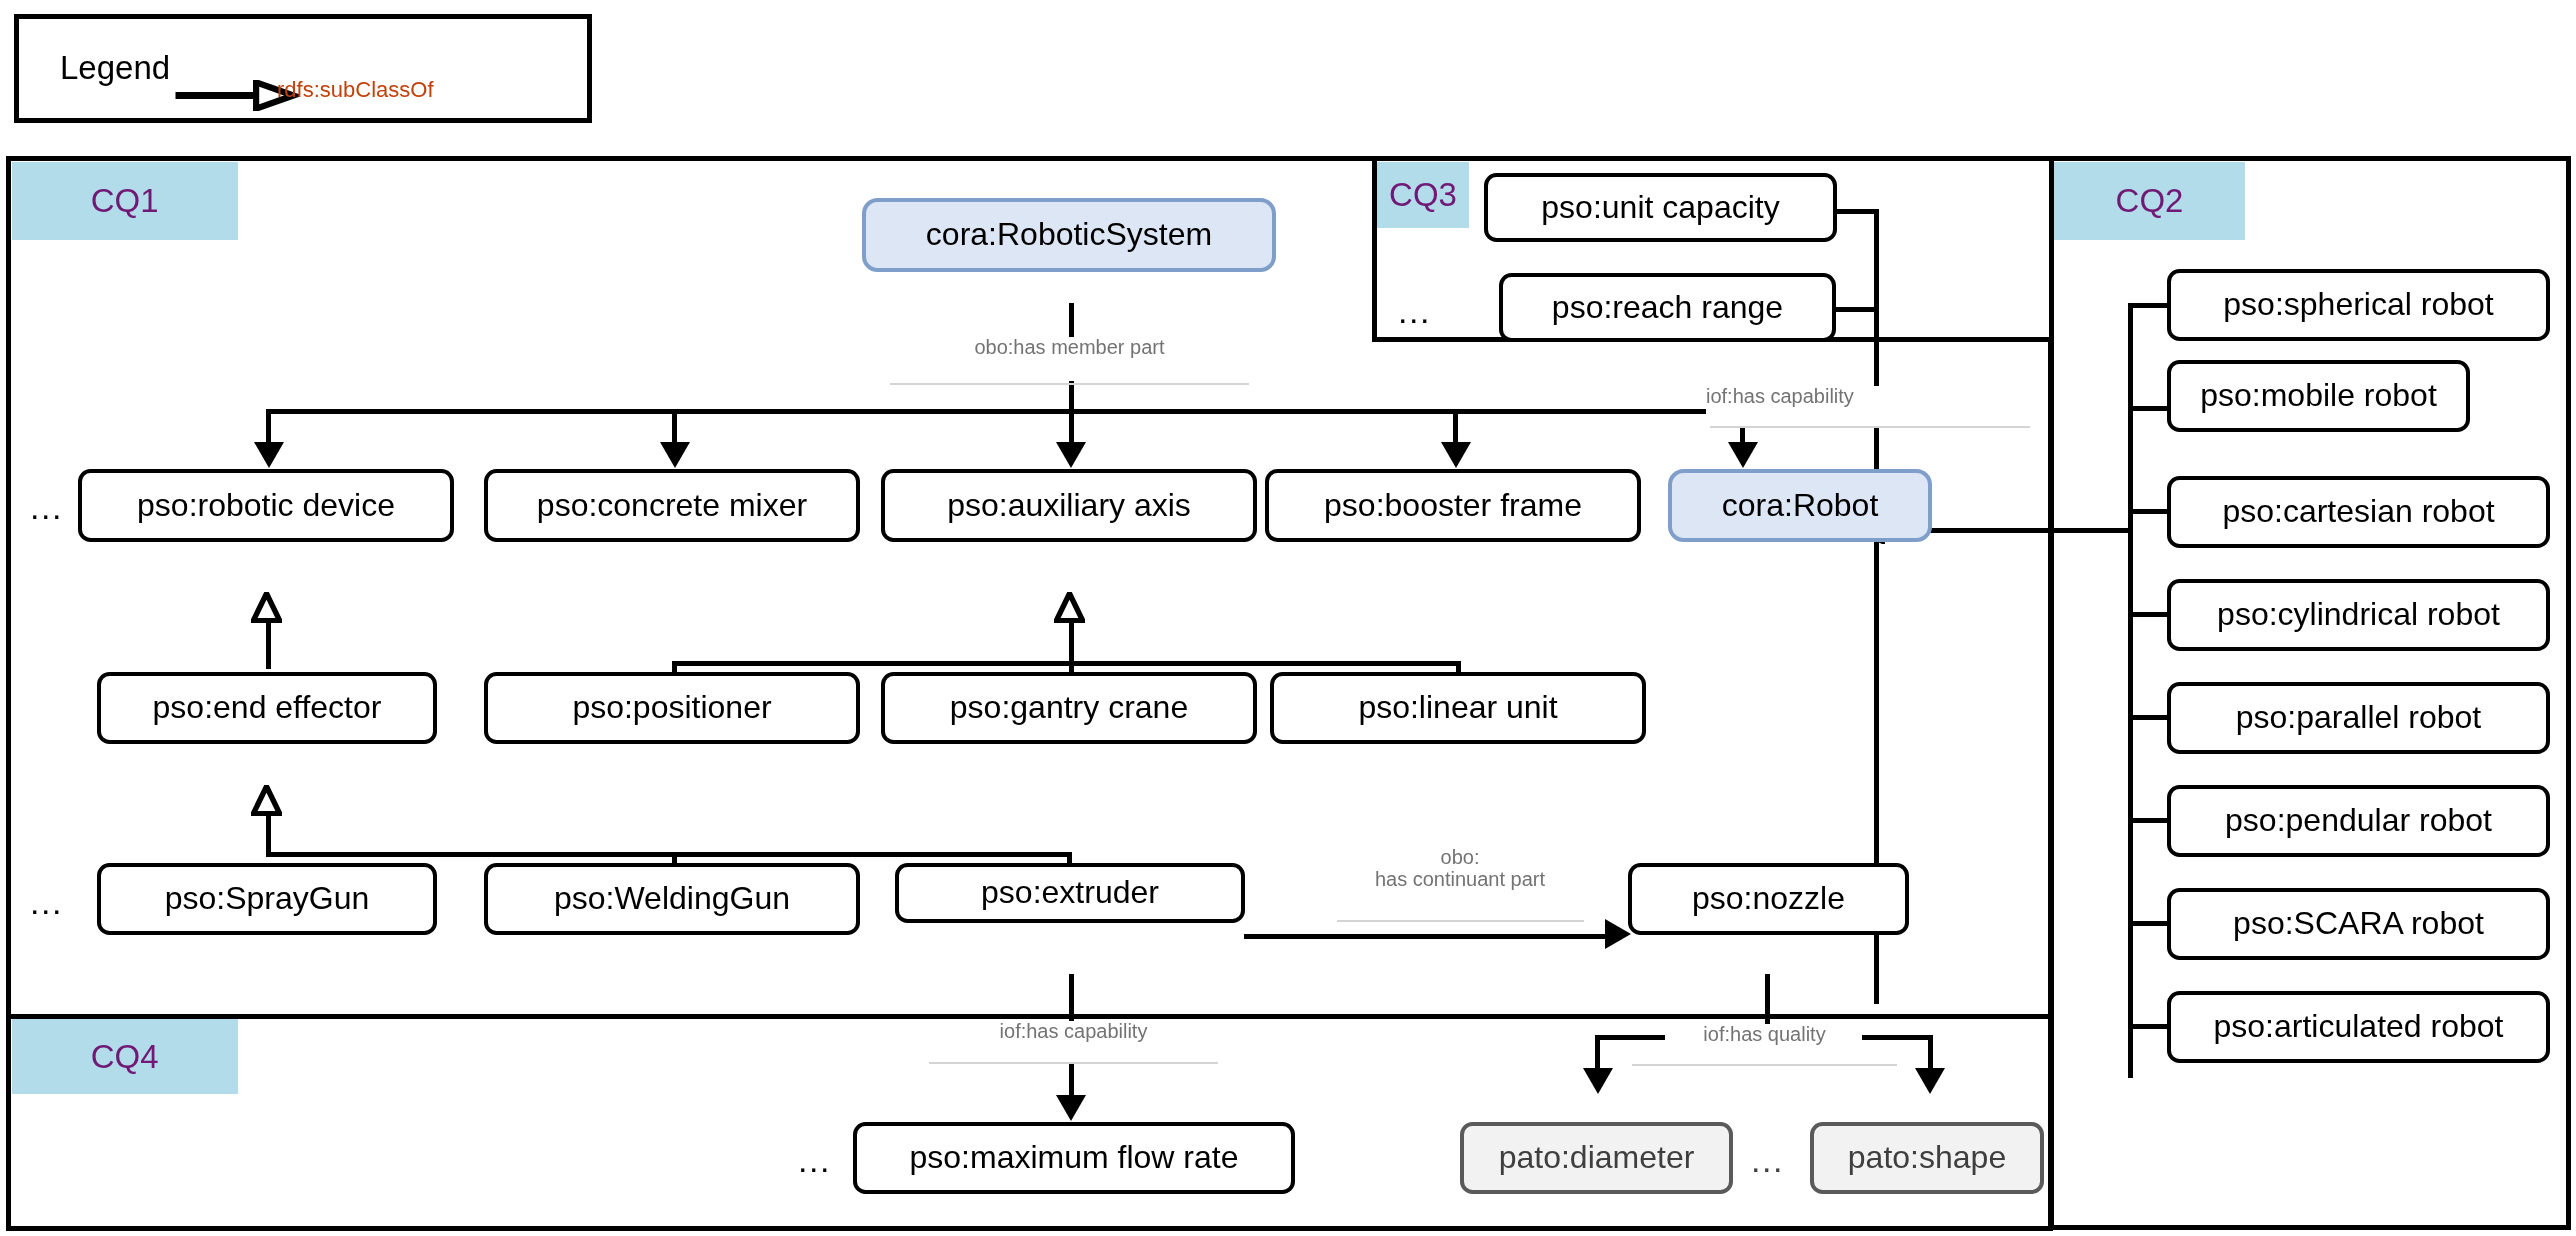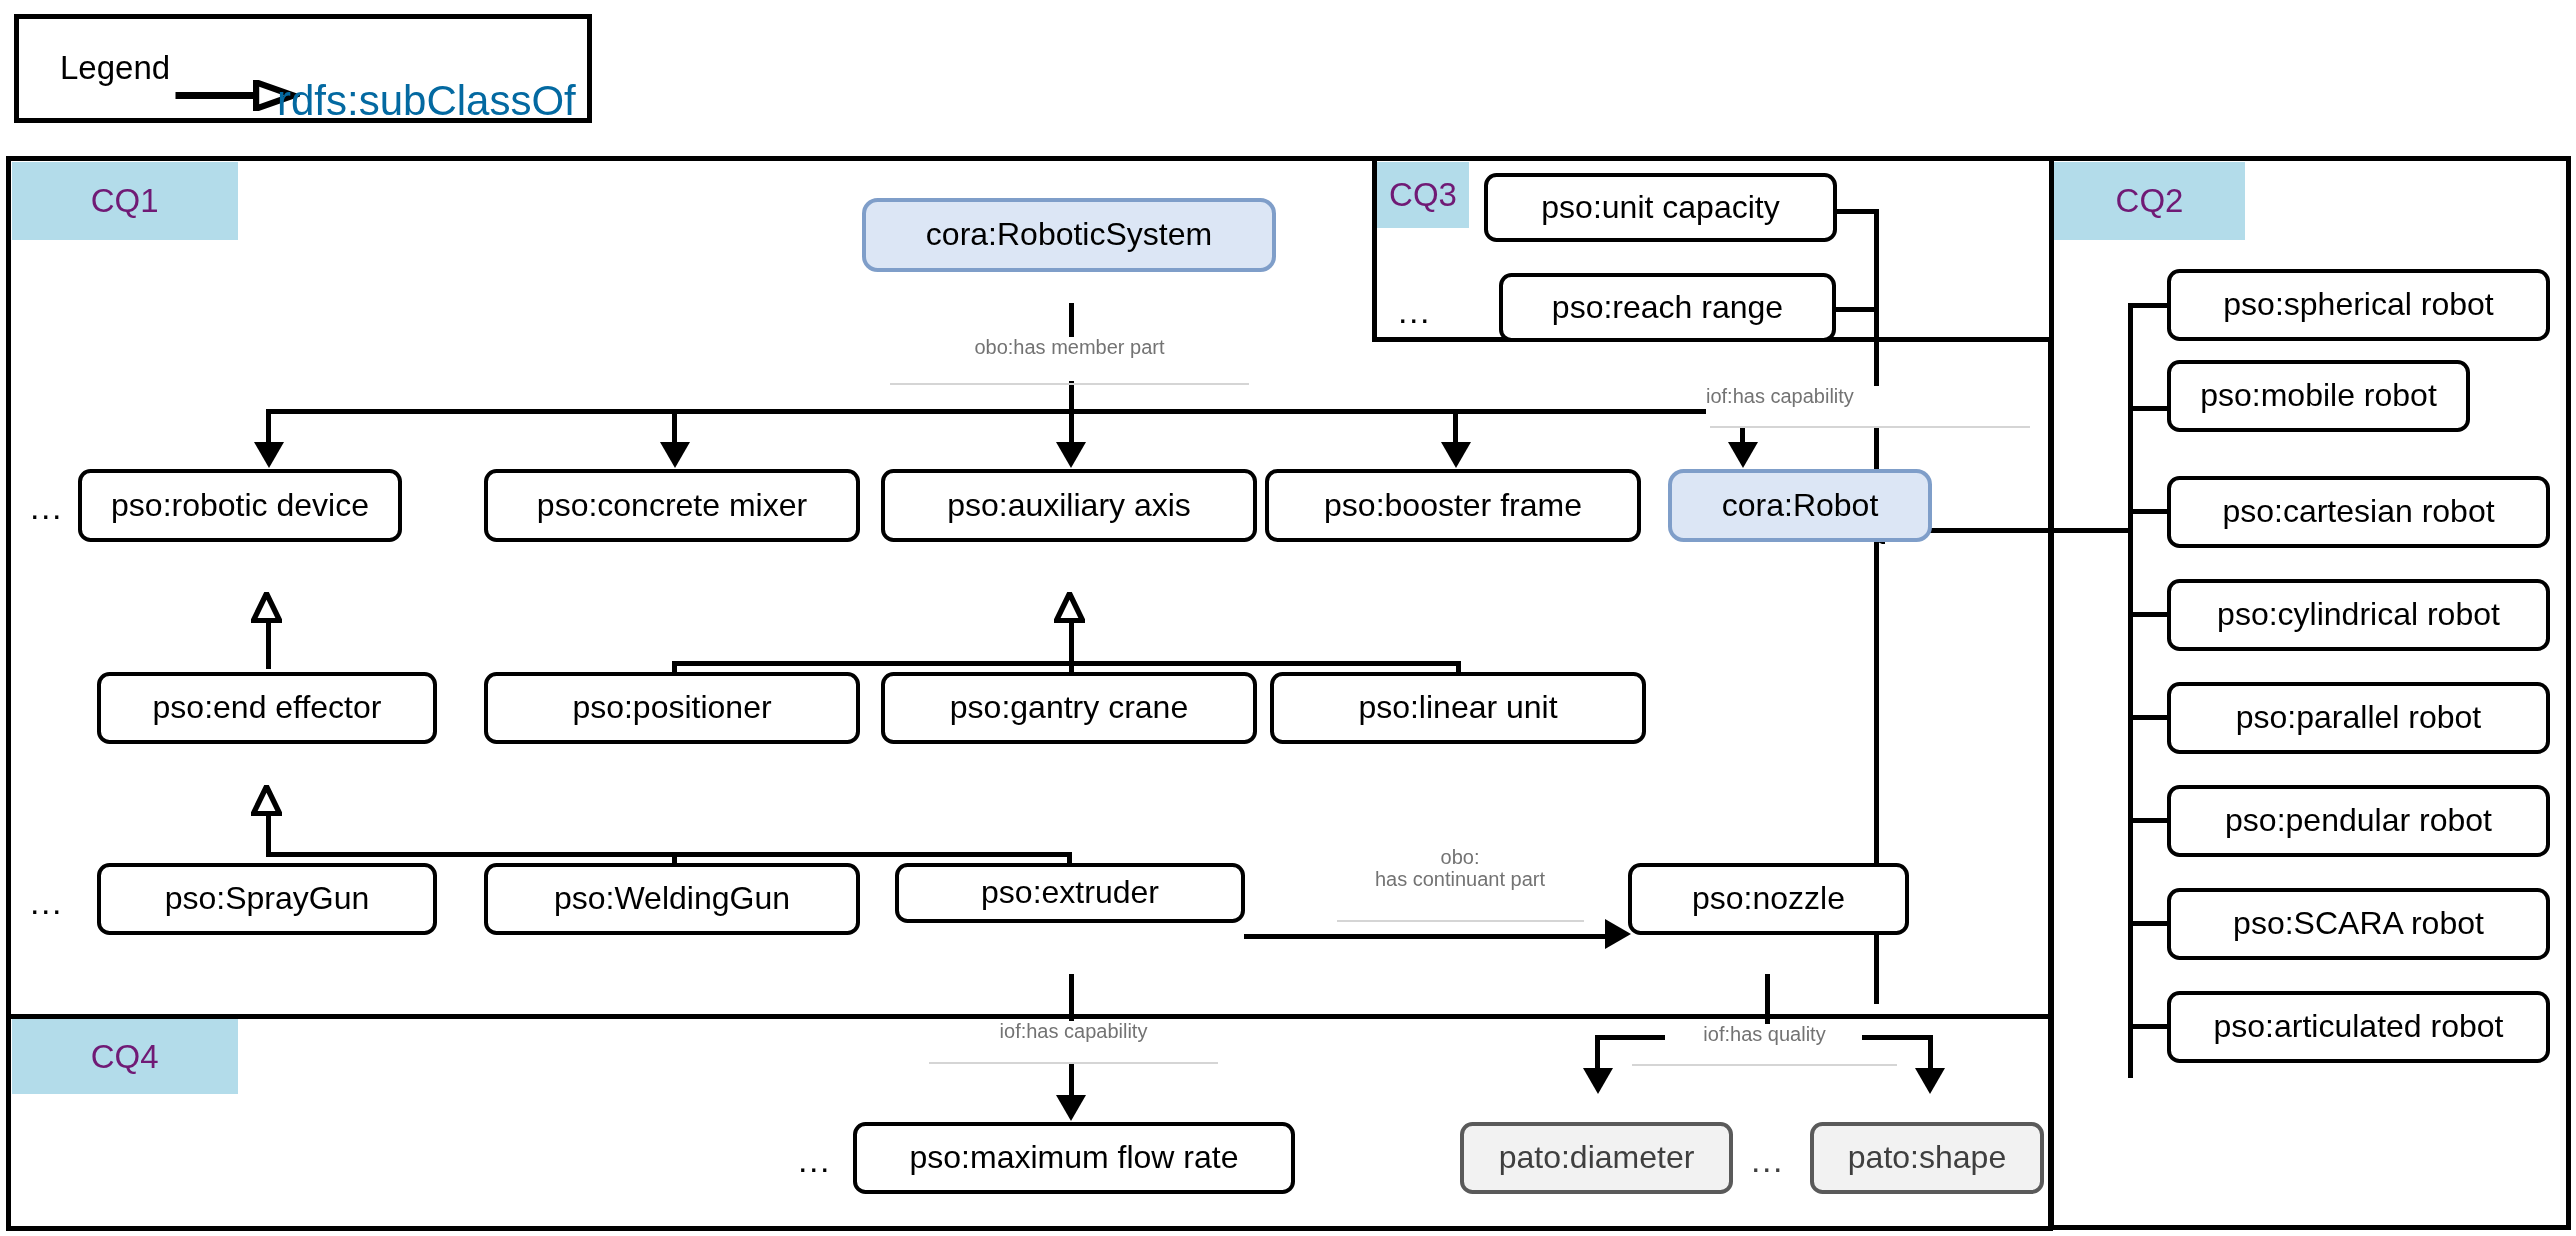--- a/index.html
+++ b/index.html
@@ -6,21 +6,21 @@
   body{font-family:"Liberation Sans",sans-serif;}
   #stage{position:relative;width:2576px;height:1236px;background:#fff;overflow:hidden;}
 
   
   .abs{position:absolute;box-sizing:border-box;}
 
   
   #legend{left:14px;top:14px;width:578px;height:109px;border:5.5px solid #000;background:#fff;}
   #legend-title{left:41px;top:30px;font-size:33px;color:#000;white-space:nowrap;}
   #legend-arrow{left:156px;top:61px;width:125px;height:31px;}
-  #legend-label{left:258px;top:58px;font-size:42px;color:#0369a1;white-space:nowrap;}
+  #legend-label{left:258px;top:58px;font-size:22px;color:#c2410c;white-space:nowrap;}
 
   
   .frame{border:5.5px solid #000;background:#fff;}
   #cq1-frame{left:6.2px;top:156px;width:2047px;height:863px;}
   #cq4-frame{left:6.2px;top:1014px;width:2047px;height:217px;}
   #cq3-frame{left:1372px;top:156px;width:682px;height:186px;}
   #cq2-frame{left:2049px;top:156px;width:522px;height:1074px;}
 
   
   .cqtab{background:#b3dcea;display:flex;align-items:center;justify-content:center;font-size:33px;color:#701a75;}
@@ -158,21 +158,21 @@
   <div class="abs" style="left:1632px;top:1064px;width:265px;height:1.6px;background:#d5d5d5;"></div>
   <div class="abs ln ln-h" style="left:1595px;top:1035px;width:70px;"></div>
   <div class="abs ln ln-h" style="left:1862px;top:1035px;width:70px;"></div>
   <div class="abs ln ln-v" style="left:1595px;top:1035px;height:37px;"></div>
   <div class="abs ah-down" style="left:1583px;top:1068px;"></div>
   <div class="abs ln ln-v" style="left:1928px;top:1035px;height:37px;"></div>
   <div class="abs ah-down" style="left:1915px;top:1068px;"></div>
 
   <div class="abs node blue" style="left:862px;top:198px;width:414px;height:74px;">cora:RoboticSystem</div>
 
-  <div class="abs node" style="left:78px;top:469px;width:324px;height:73px;">pso:robotic device</div>
+  <div class="abs node" style="left:78px;top:469px;width:376px;height:73px;">pso:robotic device</div>
   <div class="abs node" style="left:484px;top:469px;width:376px;height:73px;">pso:concrete mixer</div>
   <div class="abs node" style="left:881px;top:469px;width:376px;height:73px;">pso:auxiliary axis</div>
   <div class="abs node" style="left:1265px;top:469px;width:376px;height:73px;">pso:booster frame</div>
   <div class="abs node blue" style="left:1668px;top:469px;width:264px;height:73px;">cora:Robot</div>
 
   <div class="abs node" style="left:97px;top:672px;width:340px;height:72px;">pso:end effector</div>
   <div class="abs node" style="left:484px;top:672px;width:376px;height:72px;">pso:positioner</div>
   <div class="abs node" style="left:881px;top:672px;width:376px;height:72px;">pso:gantry crane</div>
   <div class="abs node" style="left:1270px;top:672px;width:376px;height:72px;">pso:linear unit</div>
 

